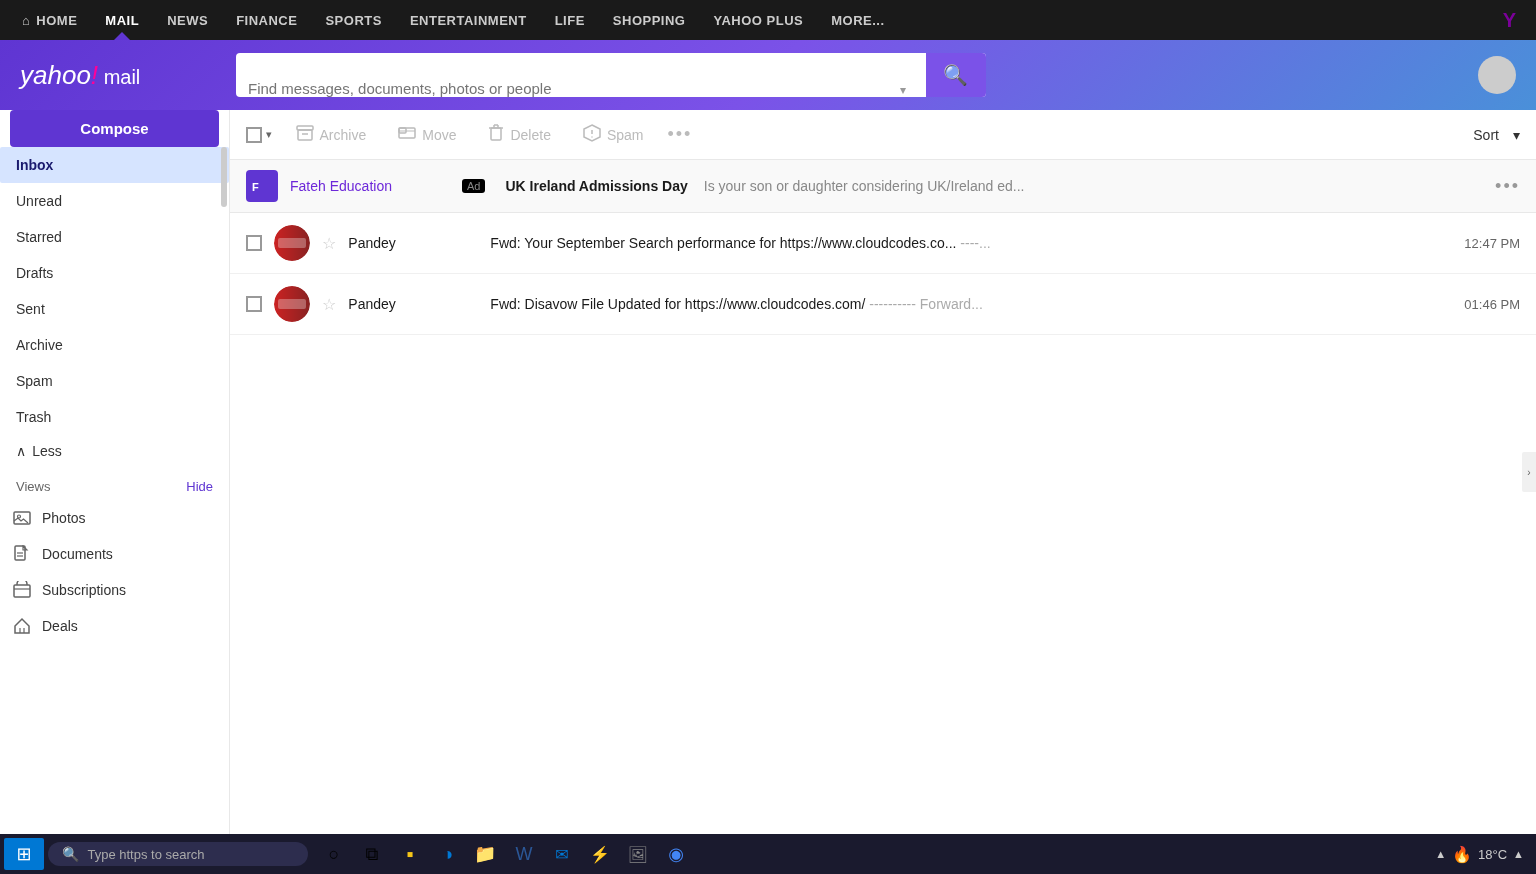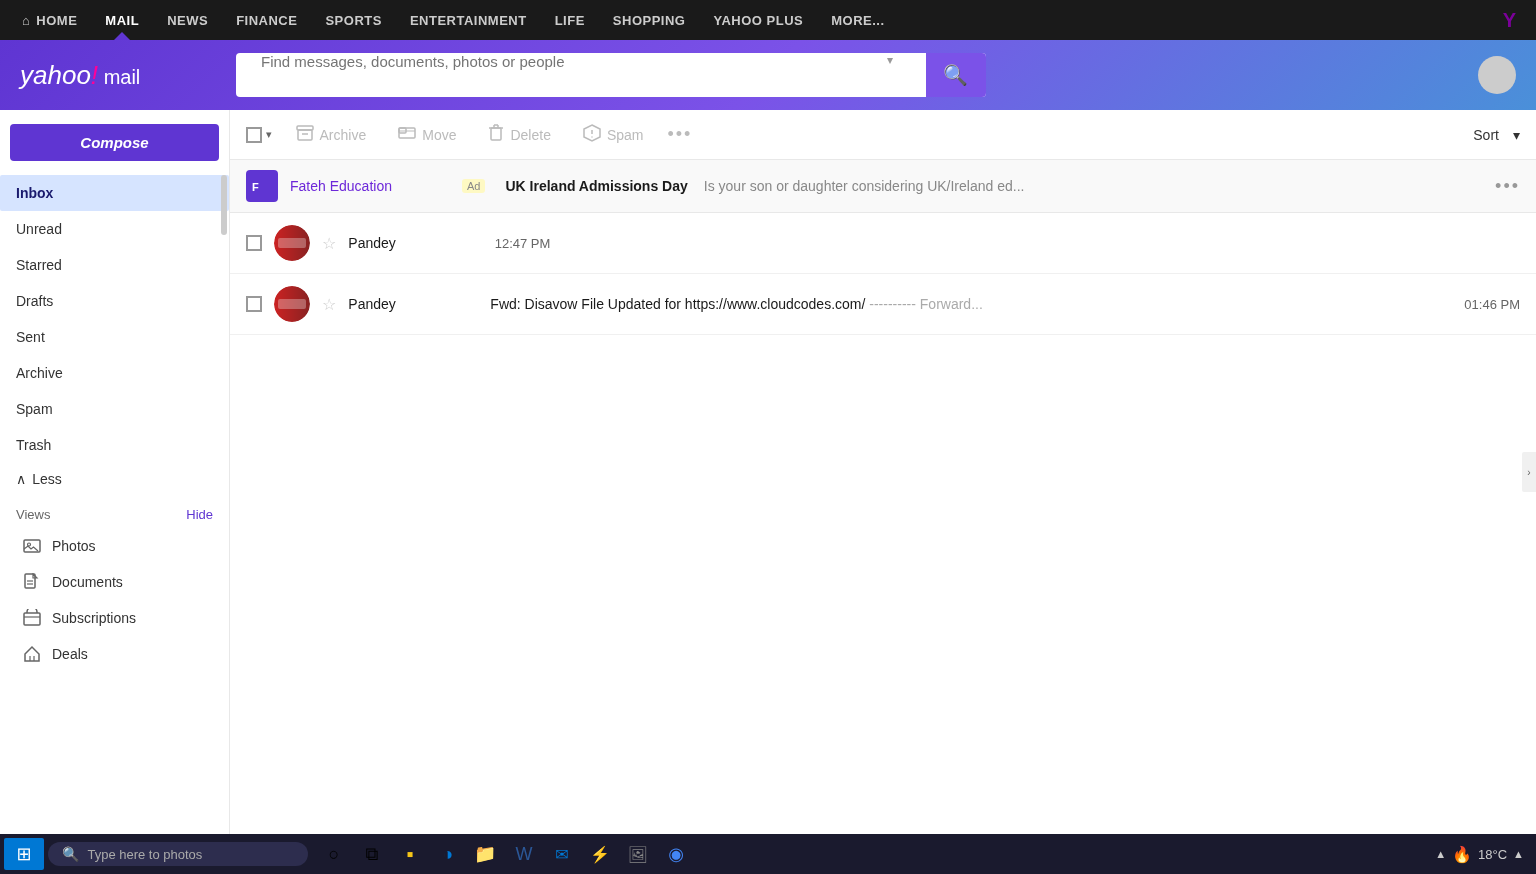--- a/index.html
+++ b/index.html
@@ -73,22 +73,22 @@
       max-width: 750px;
       display: flex;
       background: #fff;
       border-radius: 4px;
       overflow: hidden;
       height: 44px;
     }
     .search-input-wrapper {
       flex: 1;
       display: flex;
-      align-items: flex-start;
-      padding: 0 25px;
+      align-items: flex-end;
+      padding: 0 12px;
       gap: 8px;
     }
     .search-input {
       border: none;
       outline: none;
       font-size: 15px;
       color: #666;
       flex: 1;
       background: transparent;
     }
@@ -129,31 +129,30 @@
     .sidebar {
       width: 230px;
       min-width: 230px;
       border-right: 1px solid #e8e8e8;
       display: flex;
       flex-direction: column;
       overflow-y: auto;
       background: #fff;
     }
     .compose-btn {
-      margin: 14px 10px;
+      margin: 0 10px;
       background: #5f35d2;
       color: #fff;
       border: none;
       border-radius: 4px;
       padding: 10px 20px;
       font-size: 15px;
       font-weight: 600;
       cursor: pointer;
       text-align: center;
-      font-style: italic;
     }
     .sidebar-scroll {
       display: flex;
       flex-direction: column;
       flex: 1;
       position: relative;
     }
     .sidebar-scroll-indicator {
       position: absolute;
       right: 2px;
@@ -186,21 +185,21 @@
       display: flex;
       justify-content: space-between;
       align-items: center;
     }
     .sidebar-section-header .hide-link {
       color: #5f35d2;
       cursor: pointer;
       font-size: 13px;
     }
     .sidebar-views-item {
-      padding: 8px 22px;
+      padding: 8px 12px;
       cursor: pointer;
       font-size: 14px;
       color: #333;
       display: flex;
       align-items: center;
       gap: 10px;
     }
     .views-icon {
       width: 20px;
       height: 20px;
@@ -302,21 +301,21 @@
     }
     .ad-sender {
       font-weight: 400;
       font-size: 14px;
       color: #6d28d9;
       min-width: 160px;
     }
     .ad-badge {
       font-size: 11px;
       color: #888;
-      background: #fef9c3;
+      background: #000000;
       padding: 1px 5px;
       border-radius: 3px;
       margin-right: 8px;
     }
     .ad-subject {
       font-weight: 700;
       color: #1a1a1a;
       font-size: 14px;
     }
     .ad-preview {
@@ -695,20 +694,24 @@
 
       <div class="email-row">
         <div class="email-checkbox"></div>
         <div class="email-avatar">
           <div style="width:36px;height:36px;background:linear-gradient(90deg,#cc2222,#882222);border-radius:50%;display:flex;align-items:center;justify-content:center;">
             <div style="width:28px;height:10px;background:rgba(255,255,255,0.3);border-radius:2px;"></div>
           </div>
         </div>
         <span class="email-star">☆</span>
         <span class="email-sender">Pandey</span>
+        <span class="email-subject">
+          <span>Fwd: Your September Search performance for https://www.cloudcodes.co...</span>
+          <span style="color:#aaa;"> ----...</span>
+        </span>
         <span class="email-time">12:47 PM</span>
       </div>
 
       <div class="email-row">
         <div class="email-checkbox"></div>
         <div class="email-avatar">
           <div style="width:36px;height:36px;background:linear-gradient(90deg,#cc2222,#882222);border-radius:50%;display:flex;align-items:center;justify-content:center;">
             <div style="width:28px;height:10px;background:rgba(255,255,255,0.3);border-radius:2px;"></div>
           </div>
         </div>
@@ -725,21 +728,21 @@
     <div class="expand-arrow">›</div>
   </div>
 </div>
 
 <div class="taskbar">
   <div class="taskbar-start">
     <span class="taskbar-start-icon">⊞</span>
   </div>
   <div class="taskbar-search">
     <span class="taskbar-search-icon">🔍</span>
-    <span class="taskbar-search-text">Type here to photos</span>
+    <span class="taskbar-search-text">Type https to search</span>
   </div>
   <div class="taskbar-icons">
     <div class="taskbar-icon" title="Cortana">○</div>
     <div class="taskbar-icon" title="Task View">⧉</div>
     <div class="taskbar-icon" title="Sticky Notes" style="color:#f5c518;font-size:20px;">▪</div>
     <div class="taskbar-icon" title="Microsoft Edge" style="color:#0078d4;font-size:18px;">◑</div>
     <div class="taskbar-icon" title="File Explorer" style="color:#f5c518;font-size:18px;">📁</div>
     <div class="taskbar-icon" title="Word" style="color:#2b5797;font-size:18px;">W</div>
     <div class="taskbar-icon" title="Outlook" style="color:#0078d4;font-size:16px;">✉</div>
     <div class="taskbar-icon" title="Open Shell" style="color:#3dba4e;font-size:16px;">⚡</div>

